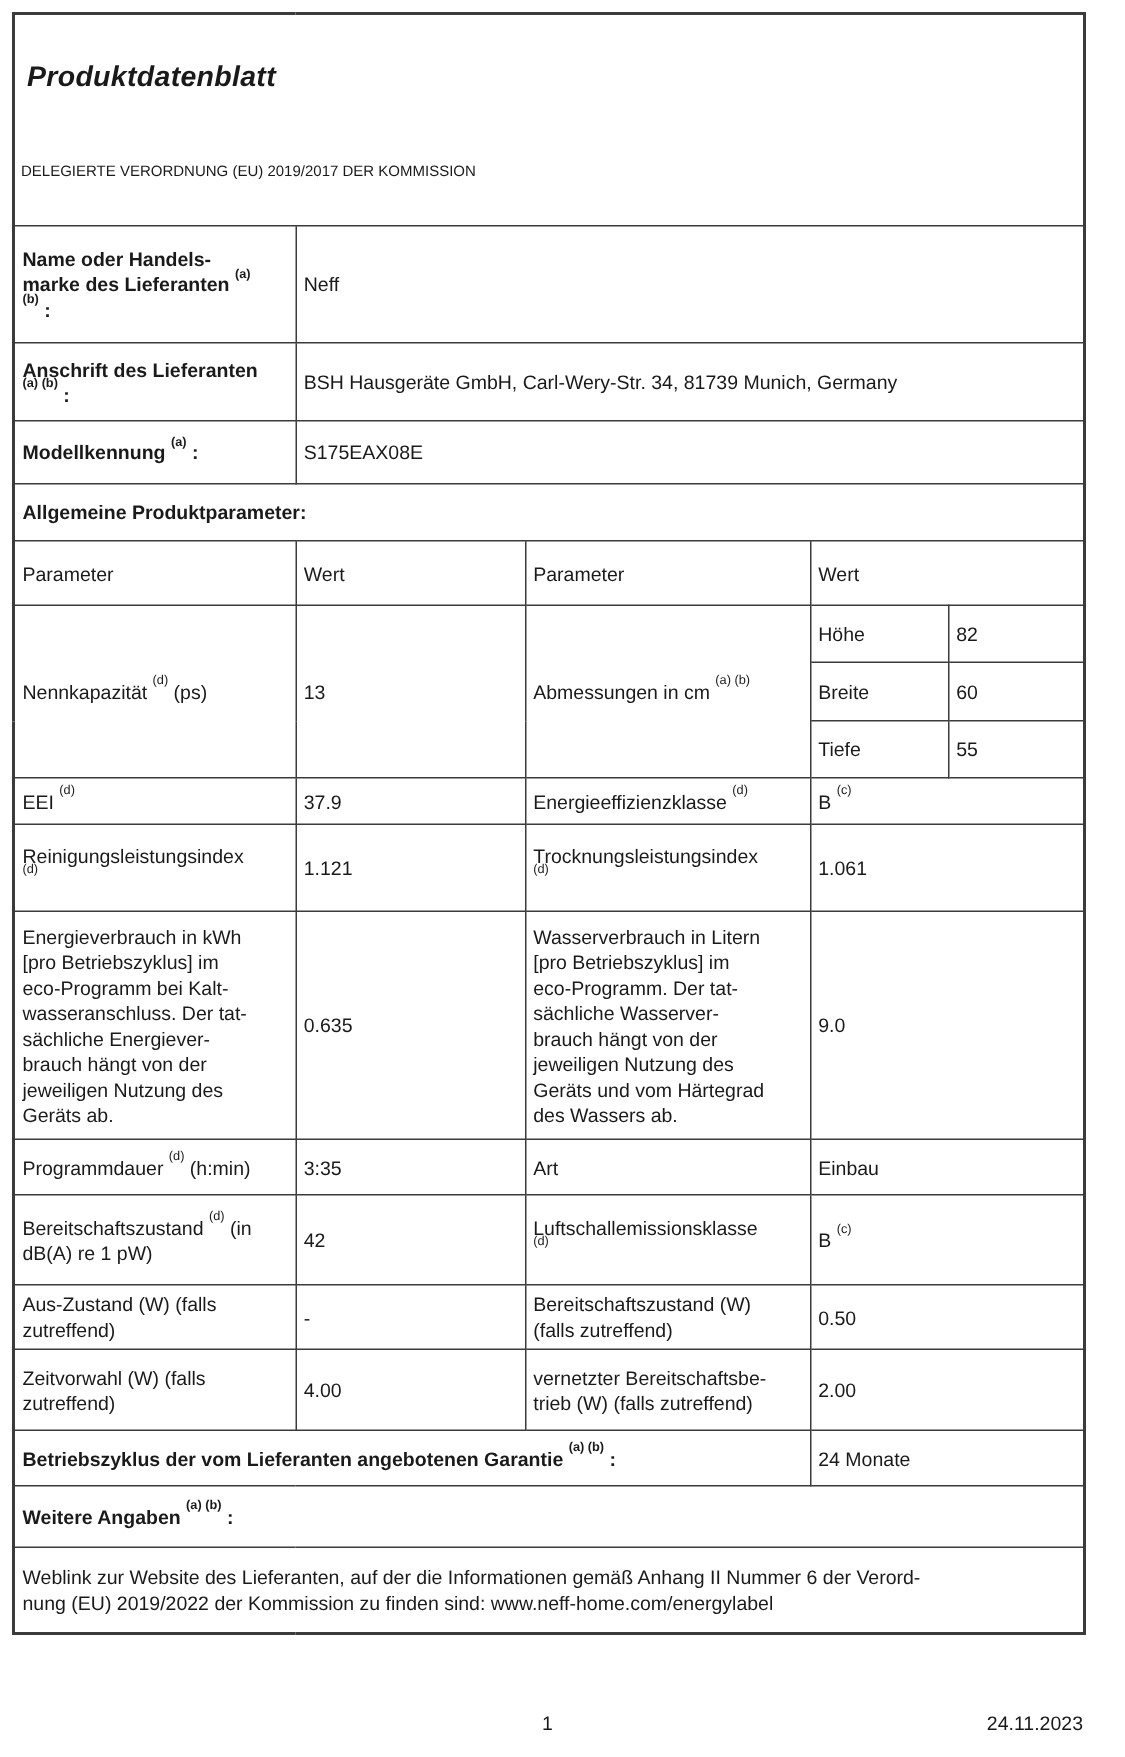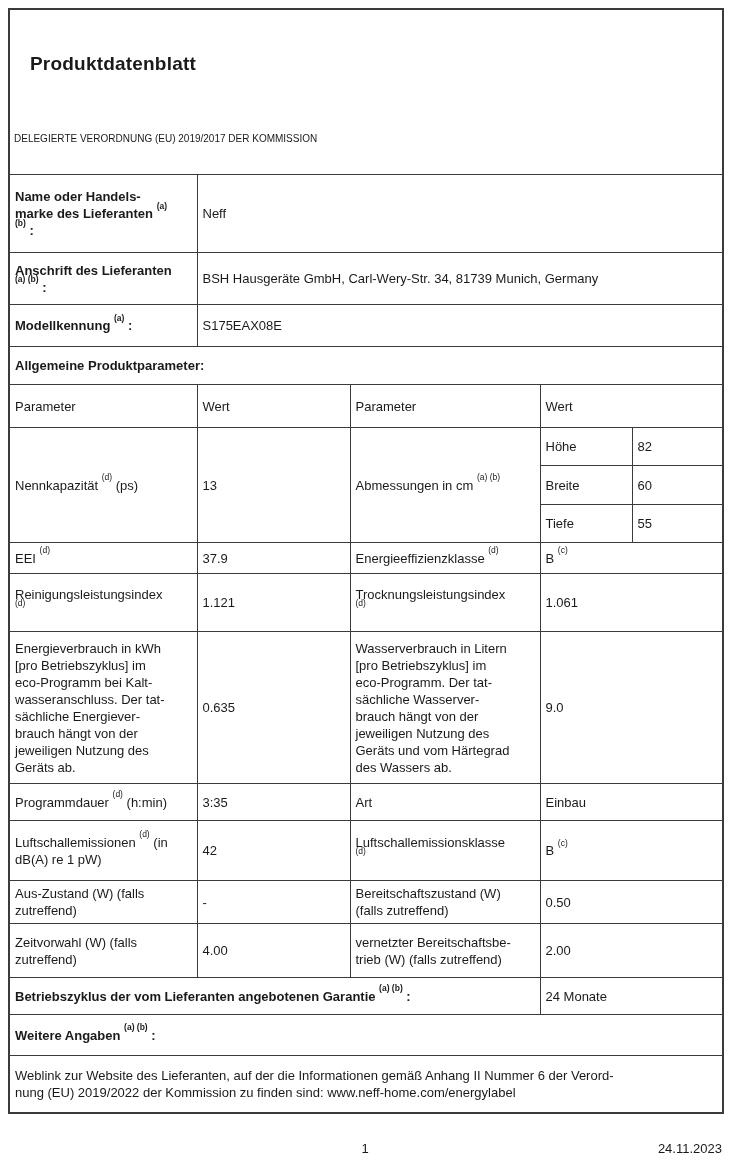--- a/index.html
+++ b/index.html
@@ -31,21 +31,21 @@
   .c { text-align: left; }
   .valL { padding-left: 8px; }
   sup.fn {
     font-size: 8.5px;
     line-height: 0;
     position: relative;
     top: -4px;
     white-space: pre;
   }
   td.hdrcell { padding: 12px 10px 10px 4px; vertical-align: top; }
-  .title { font-size: 19px; font-weight: bold; margin: 16px; letter-spacing: 0.2px; }
+  .title { font-size: 19px; font-weight: bold; margin: 4px; letter-spacing: 0.2px; font-style: italic; }
   .subtitle { font-size: 10px; margin: 25px 0 0 0; font-weight: normal; }
   .footer {
     position: absolute; left: 8px; top: 1141px; width: 714px;
     font-size: 13px; text-align: center; color: #1a1a1a;
   }
   .footer .date { position: absolute; right: 0; top: 0; }
 </style>
 </head>
 <body>
 
@@ -149,21 +149,21 @@
   </tr>
 
   <tr style="height:37px">
     <td><span>Programmdauer </span><sup class="fn">(d)</sup><span> (h:min)</span></td>
     <td class="c">3:35</td>
     <td>Art</td>
     <td colspan="2" class="c">Einbau</td>
   </tr>
 
   <tr style="height:60px">
-    <td><span>Luftschallemissionen </span><sup class="fn">(d)</sup><span> (in
+    <td><span>Bereitschaftszustand </span><sup class="fn">(d)</sup><span> (in
 dB(A) re 1 pW)</span></td>
     <td class="c">42</td>
     <td><span>Luftschallemissionsklasse
 </span><sup class="fn">(d)</sup></td>
     <td colspan="2" class="c"><span>B </span><sup class="fn">(c)</sup></td>
   </tr>
 
   <tr style="height:38px">
     <td>Aus-Zustand (W) (falls
 zutreffend)</td>

